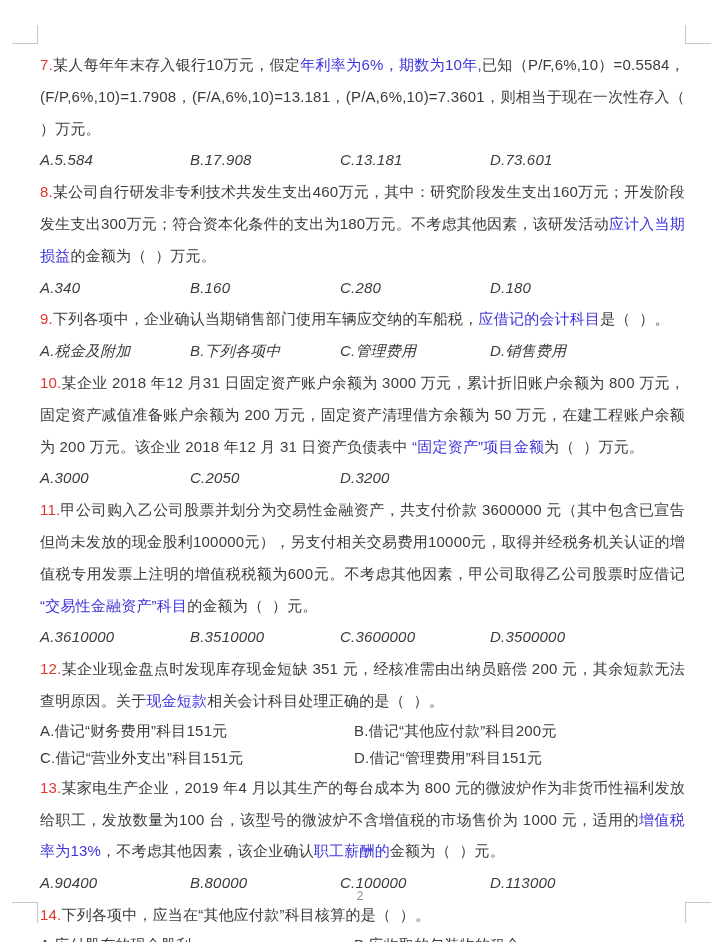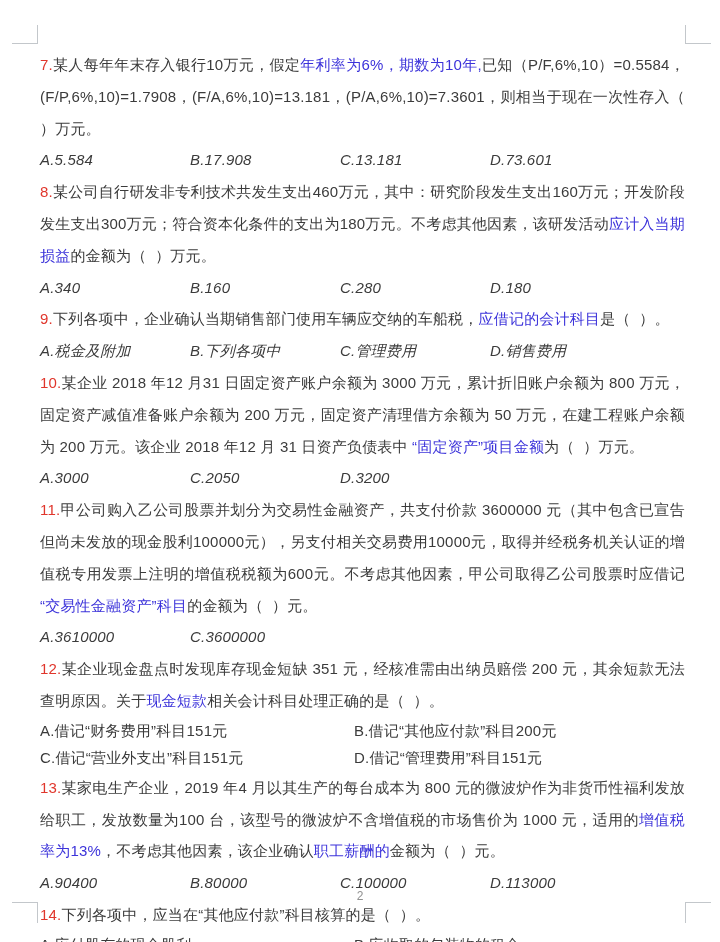--- a/index.html
+++ b/index.html
@@ -80,21 +80,23 @@
         <div class="opts4">
           <span>A.3000</span>
           <span>C.2050</span>
           <span>D.3200</span>
         </div>
       </div>
       <div>
         <p class="stem"><span class="red">11.</span><span>甲公司购入乙公司股票并划分为交易性金融资产，共支付价款 3600000 元（其中包含已宣告但尚未发放的现金股利100000元），另支付相关交易费用10000元，取得并经税务机关认证的增值税专用发票上注明的增值税税额为600元。不考虑其他因素，甲公司取得乙公司股票时应借记 </span><span class="blue">“交易性金融资产”科目</span><span>的金额为（  ）元。</span></p>
         <div class="opts4">
           <span>A.3610000</span>
+          <span>B.3510000</span>
           <span>C.3600000</span>
+          <span>D.3500000</span>
         </div>
       </div>
       <div>
         <p class="stem"><span class="red">12.</span><span>某企业现金盘点时发现库存现金短缺 351 元，经核准需由出纳员赔偿 200 元，其余短款无法查明原因。关于</span><span class="blue">现金短款</span><span>相关会计科目处理正确的是（  ）。</span></p>
         <div class="opts2">
           <span>A.借记“财务费用”科目151元</span>
           <span>B.借记“其他应付款”科目200元</span>
         </div>
         <div class="opts2">
           <span>C.借记“营业外支出”科目151元</span>

